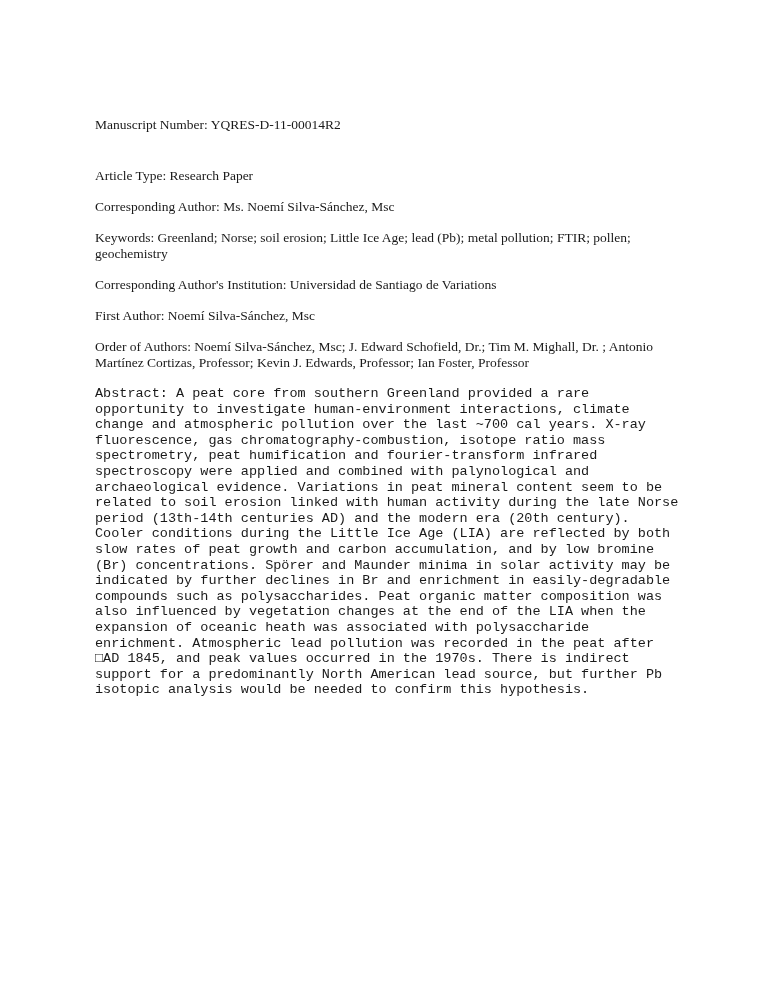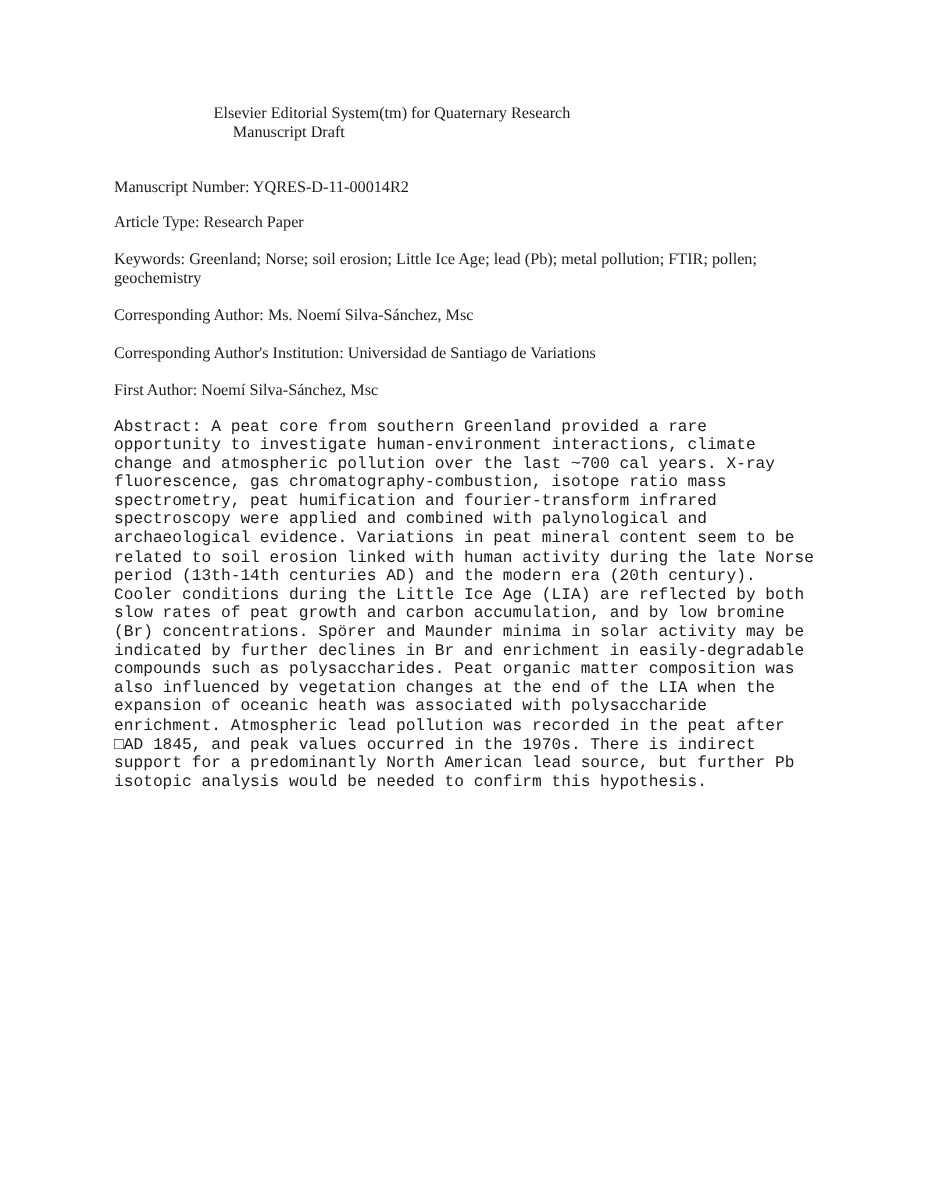--- a/index.html
+++ b/index.html
@@ -23,52 +23,49 @@
   .header-block {
     margin-left: 83px;
   }
   .header-line2 {
     margin-left: 16px;
   }
   p.field {
     margin: 15.6px 0 0 0;
   }
   p.field.gap-large {
-    margin-top: 13px;
+    margin-top: 35px;
   }
   p.first-field {
     margin: 31.2px 0 0 0;
   }
   .abstract {
     max-width: 590px;
     font-family: Liberation Mono, monospace;
   }
   .body-text {
     max-width: 588px;
   }
 </style>
 </head>
 <body>
 
 <div class="page">
 
-  <div class="header-block">
-    <div class="header-line1">Elsevier Editorial System(tm) for Quaternary Research</div>
-    <div class="header-line2">Manuscript Draft</div>
-  </div>
 
   <p class="field first-field">Manuscript Number: YQRES-D-11-00014R2</p>
 
 
   <p class="field gap-large">Article Type: Research Paper</p>
 
+  <p class="field">Corresponding Author: Ms. Noemí Silva-Sánchez, Msc</p>
+
   <p class="field body-text">Keywords: Greenland; Norse; soil erosion; Little Ice Age; lead (Pb); metal pollution; FTIR; pollen; geochemistry</p>
-
-  <p class="field">Corresponding Author: Ms. Noemí Silva-Sánchez, Msc</p>
 
   <p class="field">Corresponding Author's Institution: Universidad de Santiago de Variations</p>
 
   <p class="field">First Author: Noemí Silva-Sánchez, Msc</p>
 
+  <p class="field body-text">Order of Authors: Noemí Silva-Sánchez, Msc; J. Edward Schofield, Dr.; Tim M. Mighall, Dr. ; Antonio Martínez Cortizas, Professor; Kevin J. Edwards, Professor; Ian  Foster, Professor</p>
 
   <p class="field abstract">Abstract: A peat core from southern Greenland provided a rare opportunity to investigate human-environment interactions, climate change and atmospheric pollution over the last ~700 cal years. X-ray fluorescence, gas chromatography-combustion, isotope ratio mass spectrometry, peat humification and fourier-transform infrared spectroscopy were applied and combined with palynological and archaeological evidence. Variations in peat mineral content seem to be related to soil erosion linked with human activity during the late Norse period (13th-14th centuries AD) and the modern era (20th century). Cooler conditions during the Little Ice Age (LIA) are reflected by both slow rates of peat growth and carbon accumulation, and by low bromine (Br) concentrations. Spörer and Maunder minima in solar activity may be indicated by further declines in Br and enrichment in easily-degradable compounds such as polysaccharides. Peat organic matter composition was also influenced by vegetation changes at the end of the LIA when the expansion of oceanic heath was associated with polysaccharide enrichment. Atmospheric lead pollution was recorded in the peat after □AD 1845, and peak values occurred in the 1970s. There is indirect support for a predominantly North American lead source, but further Pb isotopic analysis would be needed to confirm this hypothesis.</p>
 
 </div>
 
 </body></html>

